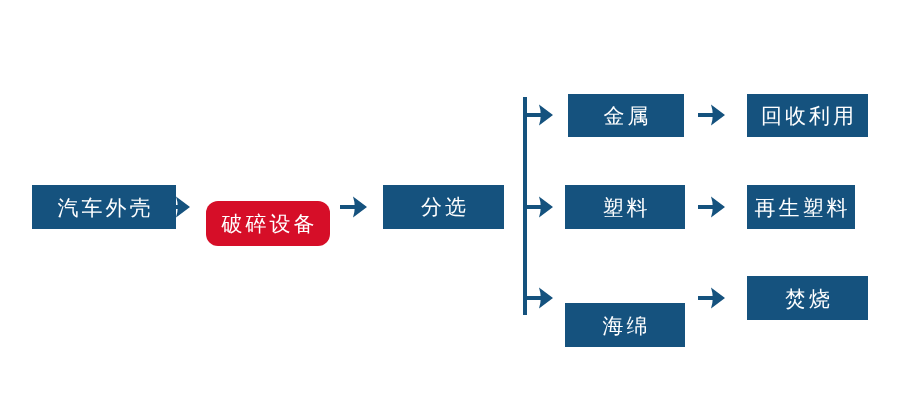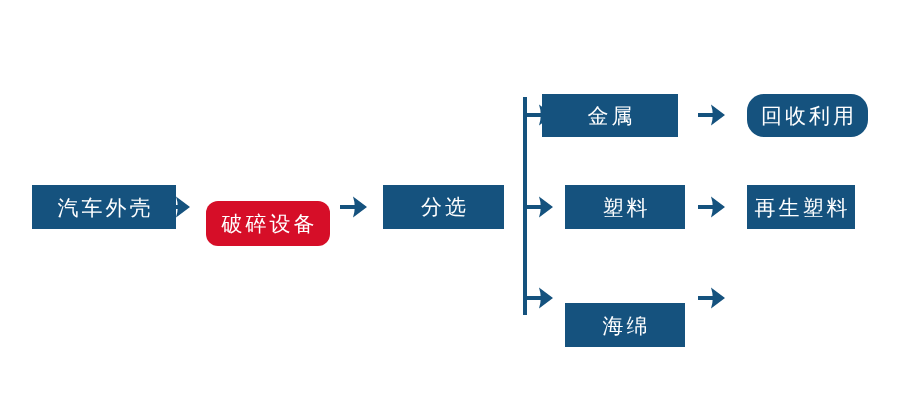--- a/index.html
+++ b/index.html
@@ -81,33 +81,34 @@
   </svg>
   <svg class="arrow" style="left:526px; top:196px;" viewBox="0 0 28 22">
     <rect class="shaft" x="0" y="9" width="17" height="4"></rect>
     <path class="head" d="M13 0.5 L27 11 L13 21.5 Q16.5 11 13 0.5 Z"></path>
   </svg>
   <svg class="arrow" style="left:526px; top:287px;" viewBox="0 0 28 22">
     <rect class="shaft" x="0" y="9" width="17" height="4"></rect>
     <path class="head" d="M13 0.5 L27 11 L13 21.5 Q16.5 11 13 0.5 Z"></path>
   </svg>
 
-  <div class="node" style="left:542px; top:94px; width:136px; height:43px;">金属</div>
+  <div class="node" style="left:568px; top:94px; width:116px; height:43px;">金属</div>
   <div class="node" style="left:565px; top:185px; width:120px; height:44px;text-align:center;">塑料</div>
   <div class="node" style="left:565px; top:276px; width:120px; height:44px;margin-top:27px;">海绵</div>
 
   <svg class="arrow" style="left:698px; top:104px;" viewBox="0 0 28 22">
     <rect class="shaft" x="0" y="9" width="17" height="4"></rect>
     <path class="head" d="M13 0.5 L27 11 L13 21.5 Q16.5 11 13 0.5 Z"></path>
   </svg>
   <svg class="arrow" style="left:698px; top:196px;" viewBox="0 0 28 22">
     <rect class="shaft" x="0" y="9" width="17" height="4"></rect>
     <path class="head" d="M13 0.5 L27 11 L13 21.5 Q16.5 11 13 0.5 Z"></path>
   </svg>
   <svg class="arrow" style="left:698px; top:287px;" viewBox="0 0 28 22">
     <rect class="shaft" x="0" y="9" width="17" height="4"></rect>
     <path class="head" d="M13 0.5 L27 11 L13 21.5 Q16.5 11 13 0.5 Z"></path>
   </svg>
 
-  <div class="node" style="left:747px; top:94px; width:121px; height:43px;border-radius:17px;">回收利用</div>
+  <div class="node" style="left:747px; top:94px; width:121px; height:43px;">回收利用</div>
   <div class="node" style="left:747px; top:185px; width:108px; height:44px;">再生塑料</div>
+  <div class="node" style="left:747px; top:276px; width:121px; height:44px;">焚烧</div>
 
 </div>
 
 </body></html>

